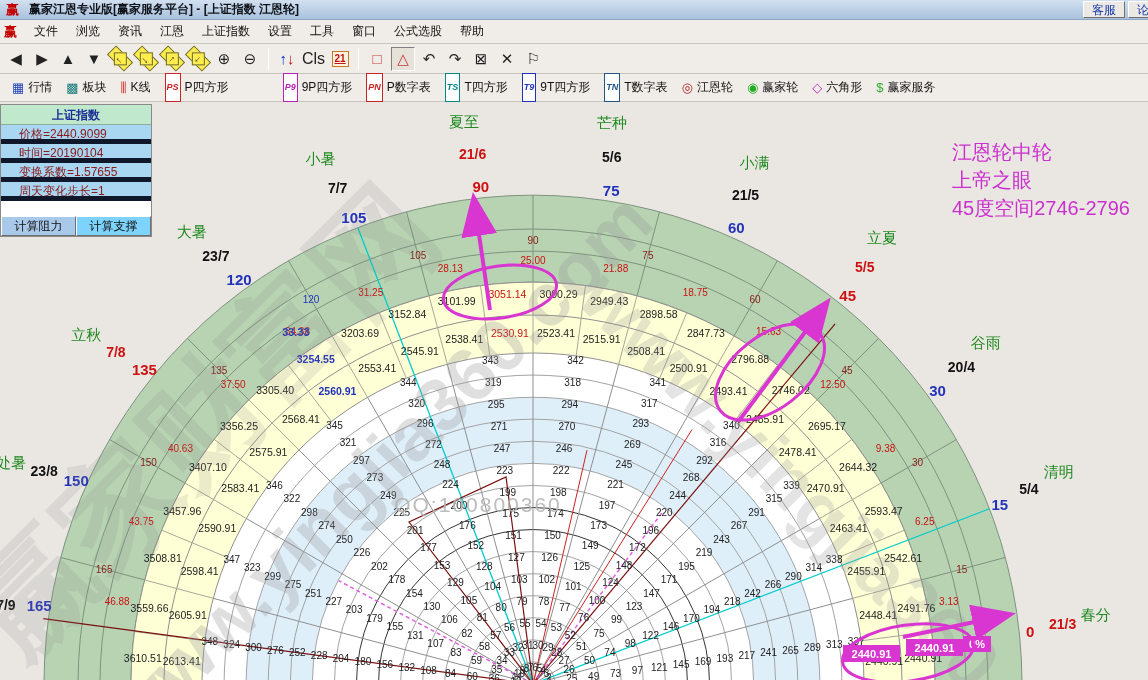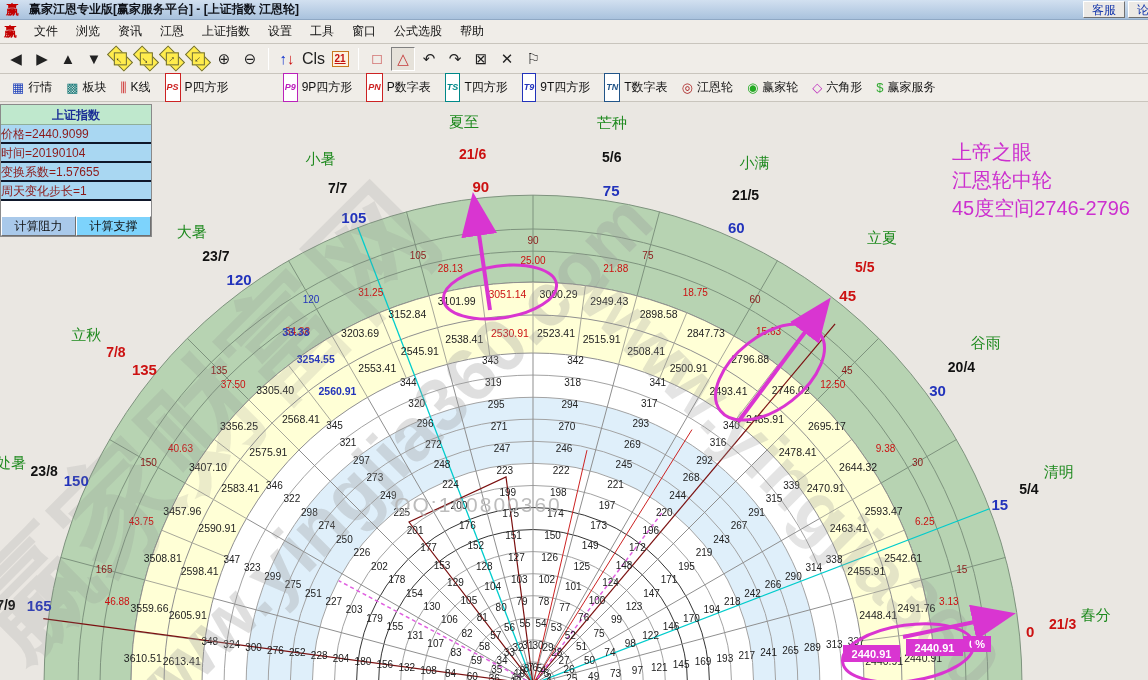--- a/index.html
+++ b/index.html
@@ -48,21 +48,21 @@
 
   
   .workspace { position:relative; width:1148px; height:578px; background:#eae7e2; overflow:hidden; }
   #wheelsvg { position:absolute; left:0; top:0; }
 
   .panel { position:absolute; left:0; top:2px; width:152px; border:1px solid #8a8a8a;
     background:#fff; z-index:5; font-size:12px; }
   .panel .ph { background:#bfe8cd; color:#1b2f96; font-weight:bold; text-align:center;
     height:20px; line-height:20px; border-bottom:1px solid #8fae9a; }
   .panel .pr { background:#a9d7f2; color:#8b1a1a; height:19px; line-height:19px;
-    padding-left:0; border-bottom:2px solid #0f172a; white-space:nowrap; overflow:hidden; }
+    padding-left:18px; border-bottom:5px solid #0f172a; white-space:nowrap; overflow:hidden; }
   .panel .pbtns { display:flex; }
   .panel .pbtns button { flex:1; height:20px; font-size:12px; border:1px solid;
     border-color:#fff #707070 #707070 #fff; cursor:pointer; color:#111;margin-top:15px; }
   .panel .pbtns button.b1 { background:#a9c9ea; }
   .panel .pbtns button.b2 { background:#7dd3fc; }
 
   .gann-note { position:absolute; left:952px; top:36px; color:#cc2fcf; font-size:20px;
     line-height:28px; white-space:nowrap; z-index:6; }
 </style>
 </head>
@@ -584,17 +584,17 @@
         <div class="pr">变换系数=1.57655</div>
         <div class="pr">周天变化步长=1</div>
       </div>
     <div class="pbtns" id="panel-btns">
         <button class="b1">计算阻力</button>
         <button class="b2">计算支撑</button>
       </div>
   </div>
 
   <div class="gann-note" id="gann-note">
+      <div>江恩轮中轮</div>
       <div>上帝之眼</div>
-      <div>江恩轮中轮</div>
       <div>45度空间2746-2796</div>
     </div>
 </div>
 
 </body></html>

